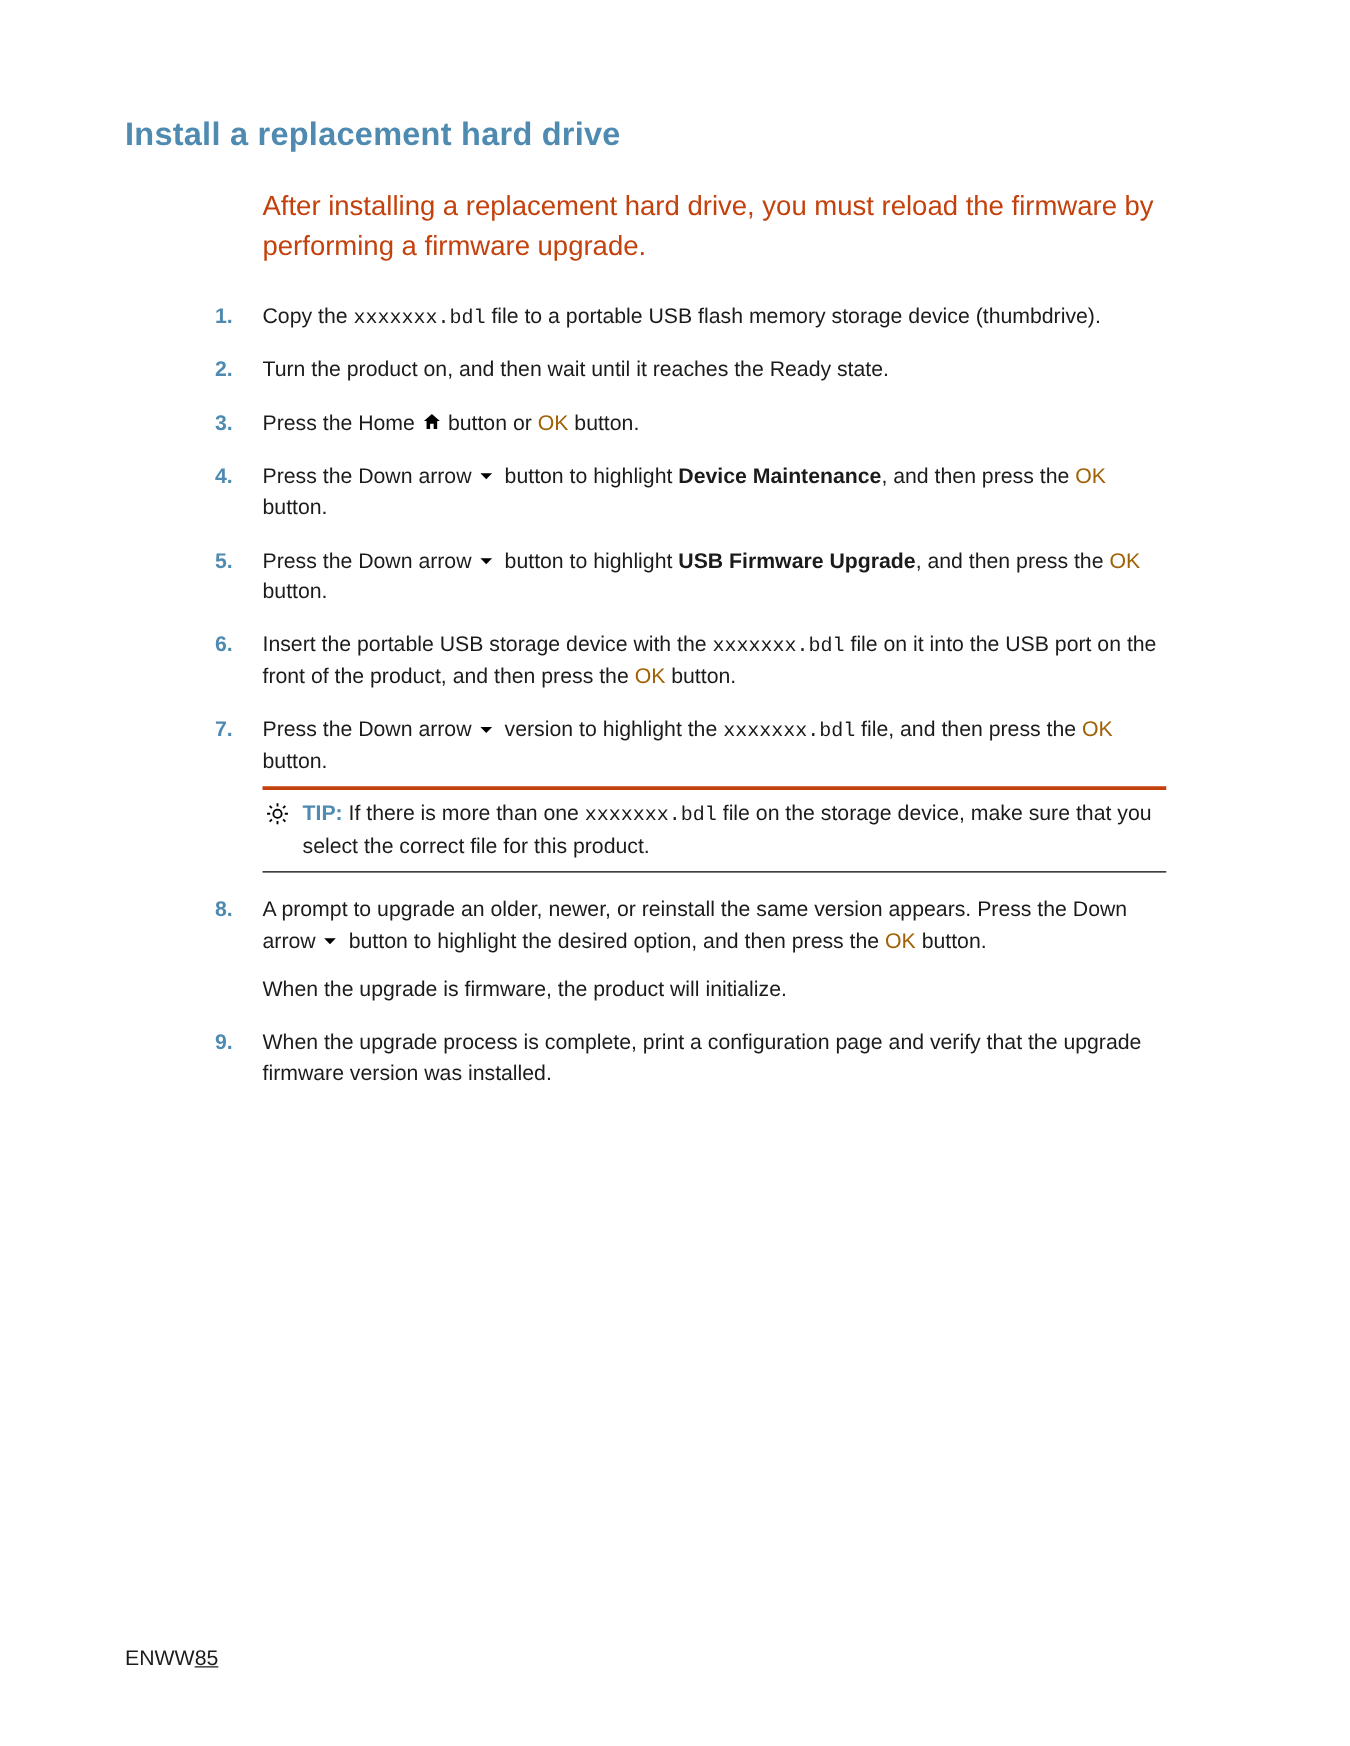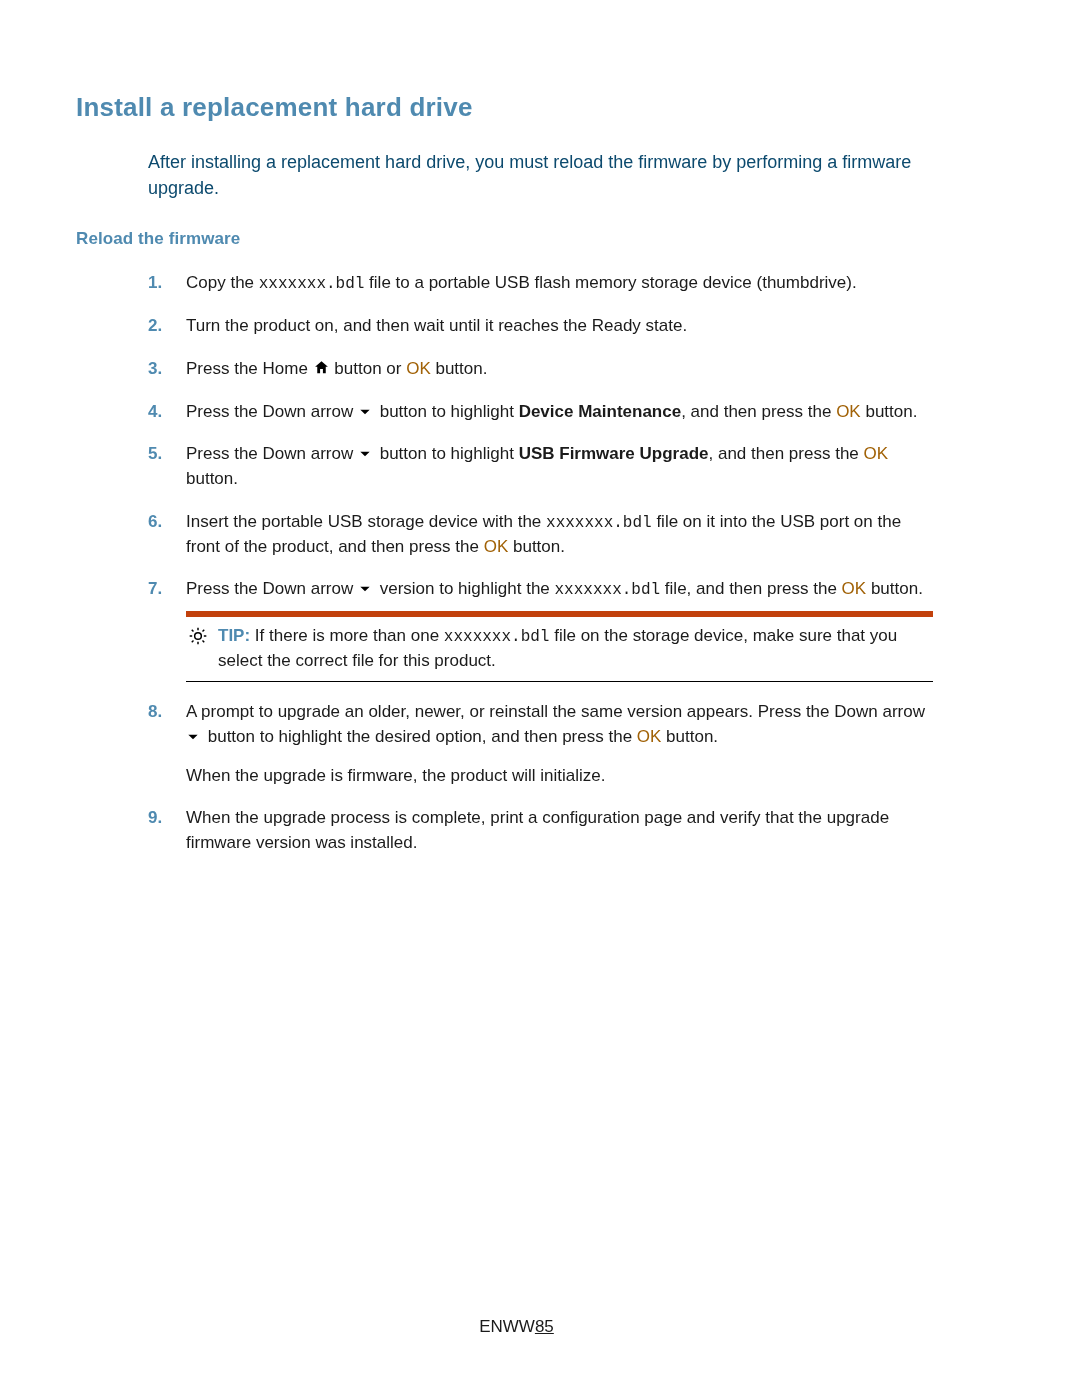--- a/index.html
+++ b/index.html
@@ -1,35 +1,35 @@
 <!DOCTYPE html>
 <html><head>
 <meta charset="utf-8">
 <style>
   * { box-sizing: border-box; margin: 0; padding: 0; }
   html, body { width: 1080px; height: 1397px; background: #fff; font-family: Arial, Helvetica, sans-serif; color: #000; }
   .page {
     position: relative;
     width: 1033px;
     height: 1397px;
-    padding: 92px 100px 0 76px;
+    padding: 92px 100px 0 100px;
   }
   .h1 {
     font-size: 26px;
     font-weight: bold;
     color: #4f8ab0;
     letter-spacing: 0.2px;
     margin-bottom: 26px;
   }
   .intro {
-    font-size: 18px;
+    font-size: 22px;
     line-height: 1.45;
-    margin-left: 72px;
+    margin-left: 110px;
     margin-bottom: 28px;
-    color: #0c4a6e;
+    color: #c2410c;
   }
   .h2 {
     font-size: 17px;
     font-weight: bold;
     color: #4f8ab0;
     margin-bottom: 22px;
     margin-top: 6px;
     letter-spacing: 0.1px;
   }
   ol.steps {
@@ -59,21 +59,21 @@
   .link { color: #a16207; }
   .bold { font-weight: bold; }
   .icon-inline {
     display: inline-block;
     vertical-align: -2px;
     width: 17px;
     height: 17px;
   }
   .callout {
     margin: 8px 0 18px 0;
-    border-top: 6px solid #c2410c;
+    border-top: 3px solid #c2410c;
     border-bottom: 1px solid #000;
     padding: 7px 0 8px 0;
     display: flex;
     gap: 8px;
     font-size: 17px;
     line-height: 1.45;
   }
   .callout-icon {
     flex: 0 0 24px;
     display:flex;
@@ -86,38 +86,37 @@
   .sub-para {
     margin-top: 14px;
     margin-bottom: 4px;
   }
   .footer {
     position: absolute;
     left: 100px;
     right: 100px;
     bottom: 60px;
     display: flex;
-    justify-content: center;
+    justify-content: flex-start;
     align-items: baseline;
     font-size: 17px;
     color: #1b1b1b;
   }
   .footer-right { display: flex; gap: 28px; align-items: baseline; }
   .footer-page { font-size: 17px; text-decoration: underline; }
 </style>
 </head>
 <body>
 
 <div class="page">
 
   <div class="h1">Install a replacement hard drive</div>
 
   <p class="intro">After installing a replacement hard drive, you must reload the firmware by performing a firmware upgrade.</p>
 
-  <div class="h2">Reload the firmware</div>
 
   <ol class="steps">
 
     <li>
       <span>Copy the </span><span class="mono">xxxxxxx.bdl</span><span> file to a portable USB flash memory storage device (thumbdrive).</span>
     </li>
 
     <li>Turn the product on, and then wait until it reaches the Ready state.</li>
 
     <li>

